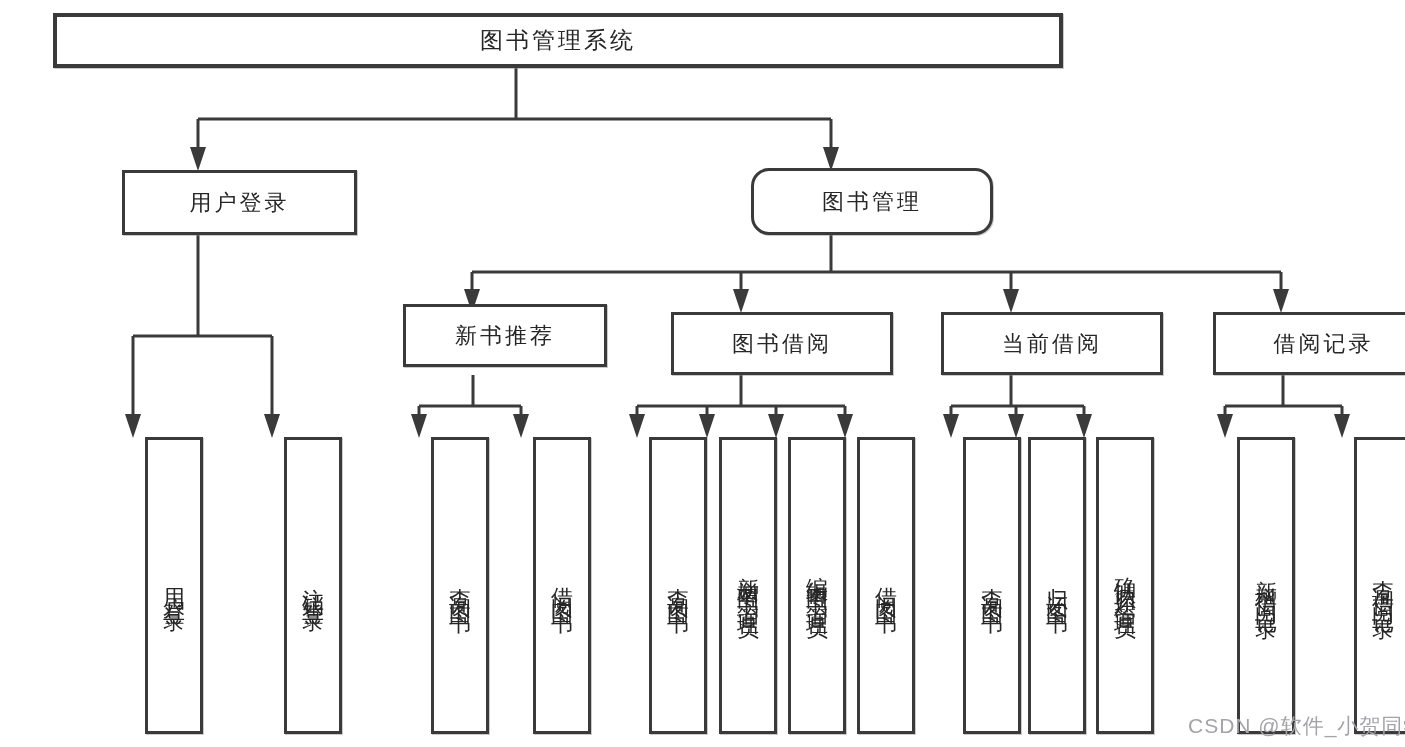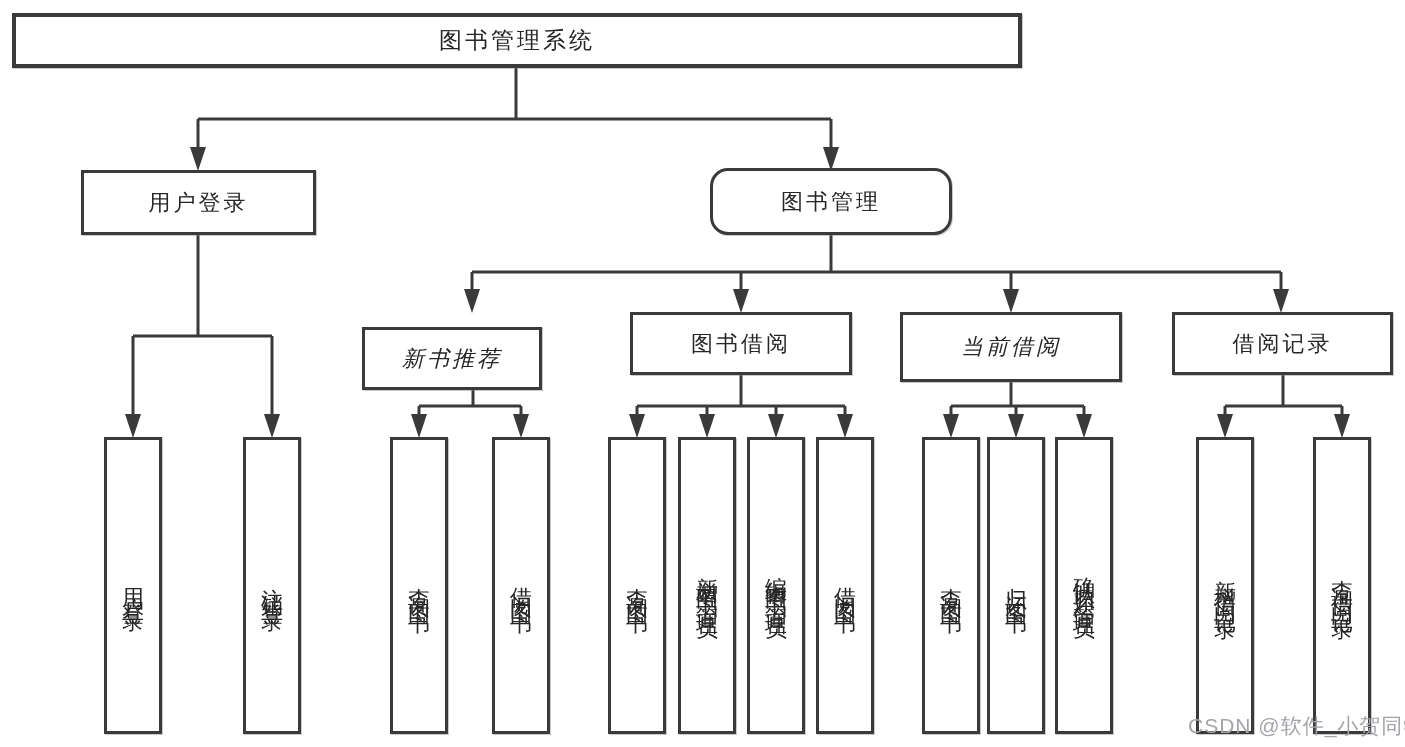--- a/index.html
+++ b/index.html
@@ -26,20 +26,21 @@
   .box {
     position: absolute;
     box-sizing: border-box;
     background: #ffffff;
     border: 3px solid #3a3a3a;
     box-shadow: 1px 1px 0 0 rgba(140,140,140,0.45);
     display: flex;
     align-items: center;
     justify-content: center;
     color: #262626;
+    margin-left: 41px;
   }
   .h-label {
     font-size: 22px;
     letter-spacing: 3px;
     white-space: nowrap;
     color: #262626;
   }
   .root-label { font-size: 23px; }
   .v-label {
     writing-mode: vertical-rl;
@@ -110,27 +111,27 @@
     <span class="h-label root-label">图书管理系统</span>
   </div>
 
   <div class="box" style="left:81px; top:170px; width:235px; height:65px;">
     <span class="h-label">用户登录</span>
   </div>
   <div class="box" style="left:710px; top:168px; width:242px; height:67px;border-radius:18px;">
     <span class="h-label">图书管理</span>
   </div>
 
-  <div class="box" style="left:362px; top:327px; width:180px; height:63px;font-style:italic;">
+  <div class="box" style="left:362px; top:304px; width:204px; height:63px;">
     <span class="h-label">新书推荐</span>
   </div>
   <div class="box" style="left:630px; top:312px; width:222px; height:63px;align-items:center;">
     <span class="h-label">图书借阅</span>
   </div>
-  <div class="box" style="left:900px; top:312px; width:222px; height:70px;font-style:italic;">
+  <div class="box" style="left:900px; top:312px; width:222px; height:63px;">
     <span class="h-label">当前借阅</span>
   </div>
   <div class="box" style="left:1172px; top:312px; width:221px; height:63px;">
     <span class="h-label">借阅记录</span>
   </div>
 
   <div class="box" style="left:104px; top:437px; width:58px; height:297px;">
     <span class="v-label">用户登录</span>
   </div>
   <div class="box" style="left:243px; top:437px; width:58px; height:297px;">

